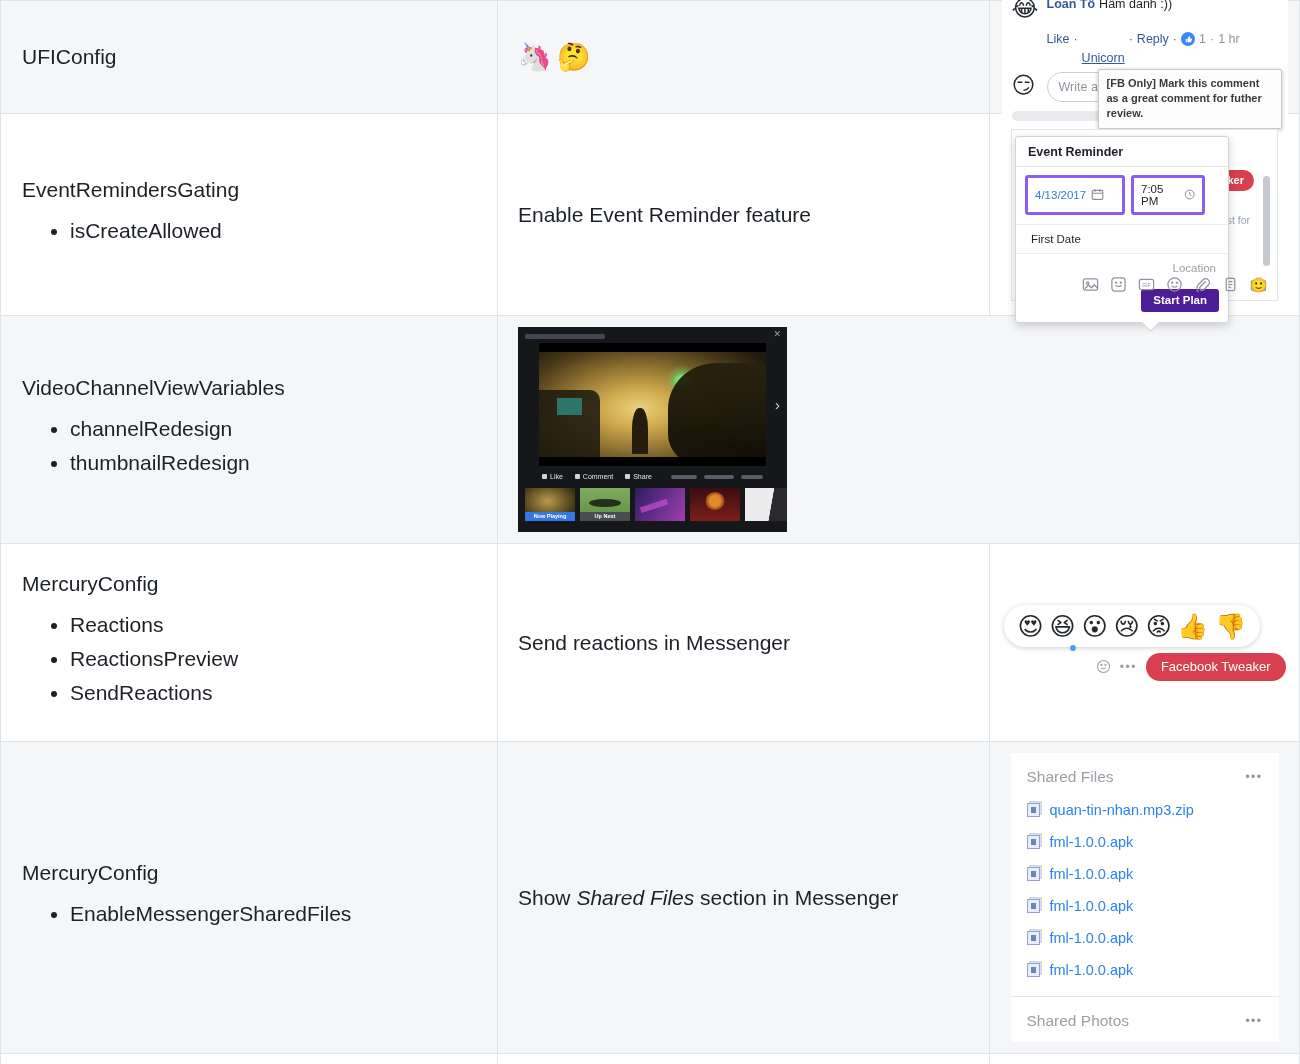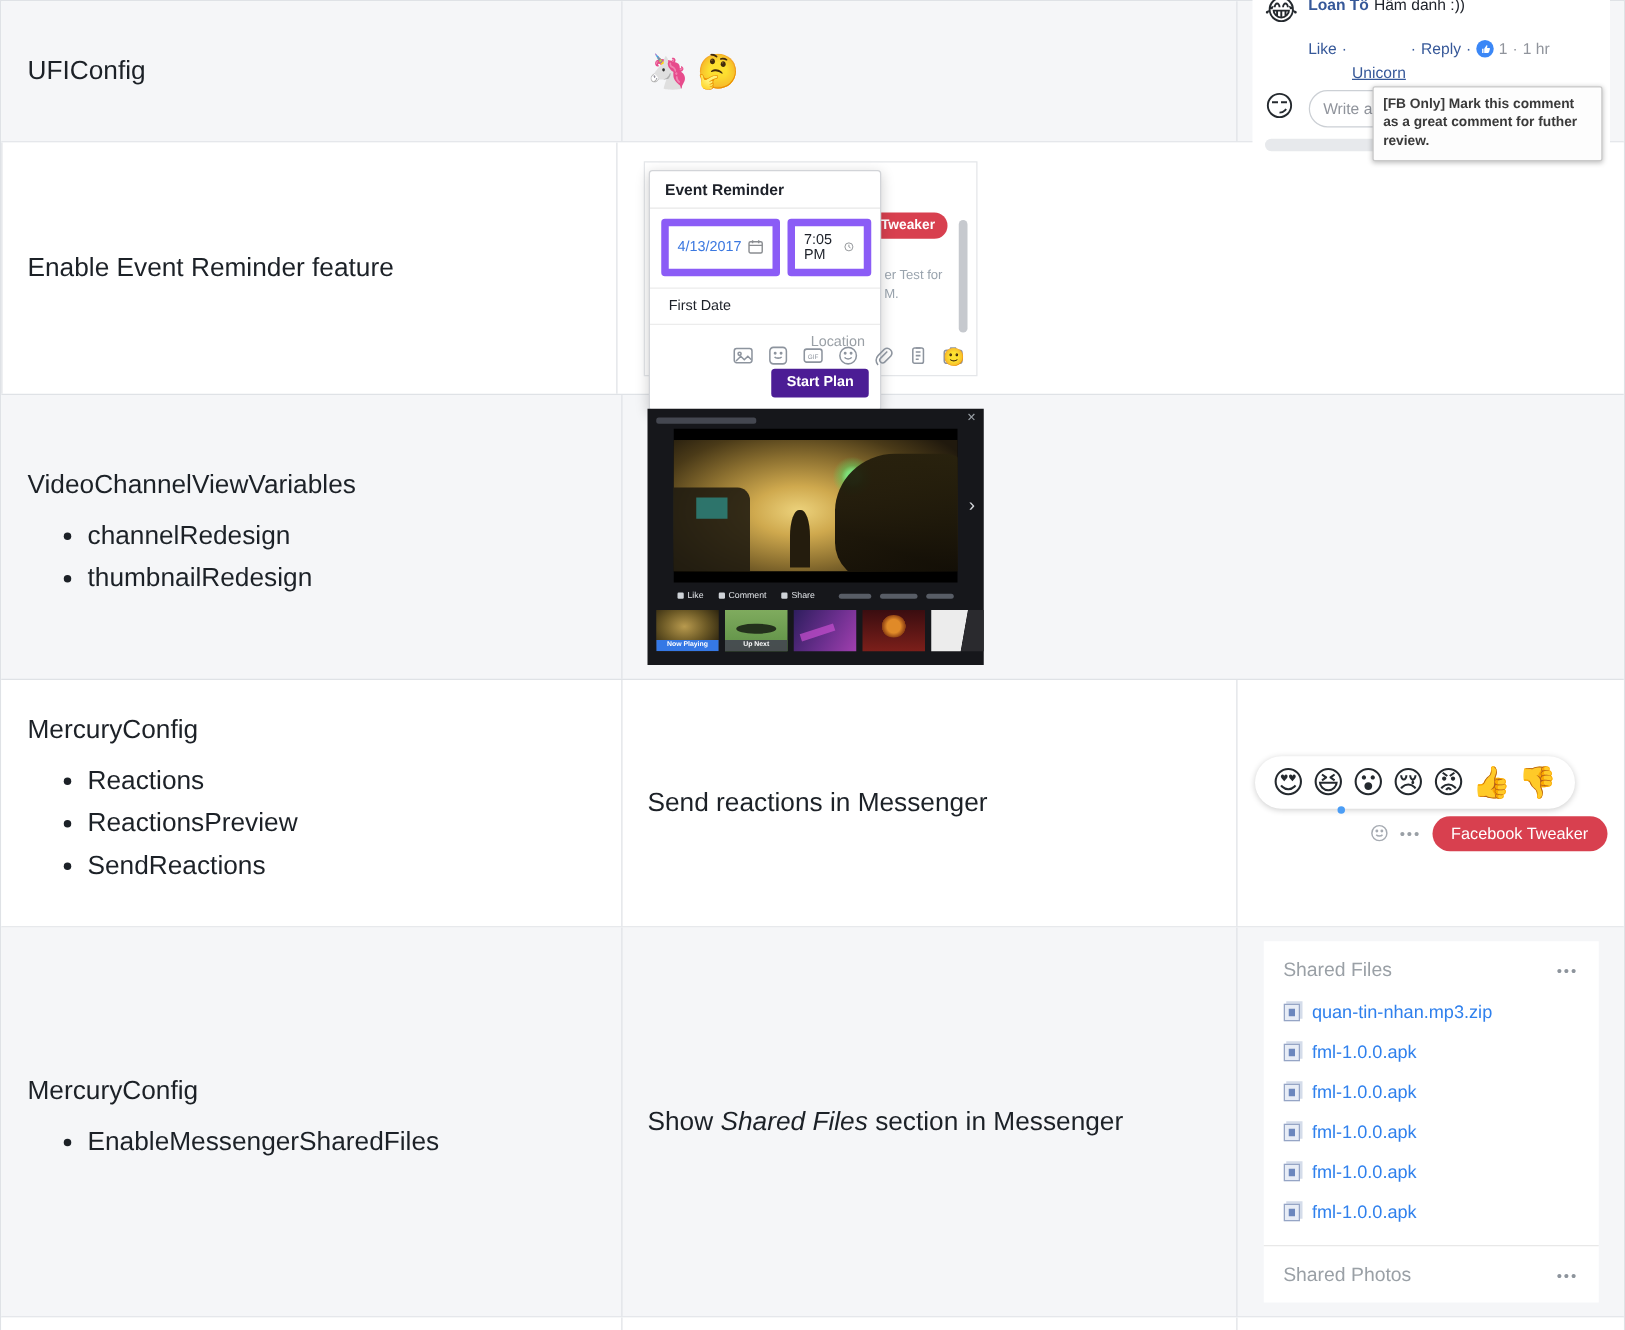--- a/index.html
+++ b/index.html
@@ -45,25 +45,25 @@
   .cm-row2 { margin-top:7px; }
   .cm-tooltip { position:absolute; left:86px; top:-3px; width:184px; background:#fdfdfd; border:1px solid #c9c9c9; box-shadow:0 1px 4px rgba(0,0,0,.25); border-radius:2px; padding:6px 8px; font-size:11px; font-weight:600; color:#3a3a3a; line-height:1.4; }
   .cm-bar { margin-top:9px; height:10px; background:#e7e9ec; border-radius:6px; }
 
   
   .event-shot { width:267px; height:172px; background:#fff; border:1px solid #e4e6e9; position:relative; }
   .ev-badge { position:absolute; right:23px; top:40px; background:#d8404f; color:#fff; font-size:11px; font-weight:bold; padding:4px 10px 5px; border-radius:12px; white-space:nowrap; }
   .ev-bg1 { position:absolute; right:27px; top:84px; font-size:10.5px; color:#9aa4ae; }
   .ev-bg2 { position:absolute; right:62px; top:99px; font-size:10.5px; color:#9aa4ae; }
   .ev-scroll { position:absolute; right:7px; top:46px; width:7px; height:90px; background:#c6c9ce; border-radius:4px; }
-  .ev-pop { position:absolute; left:3px; top:6px; width:186px; background:#fff; border:1px solid #d2d4d8; border-radius:3px; box-shadow:0 3px 10px rgba(0,0,0,.18); }
+  .ev-pop { position:absolute; left:3px; top:6px; width:214px; background:#fff; border:1px solid #d2d4d8; border-radius:3px; box-shadow:0 3px 10px rgba(0,0,0,.18); }
   .ev-pop::after { content:""; position:absolute; left:128px; bottom:-7px; width:12px; height:12px; background:#fff; border-right:1px solid #d2d4d8; border-bottom:1px solid #d2d4d8; transform:rotate(45deg); }
   .ev-title { padding:8px 12px 7px; font-size:12.5px; font-weight:bold; color:#1d2129; border-bottom:1px solid #e8e8e8; }
   .ev-inputs { display:flex; gap:6px; padding:8px 9px 9px; }
-  .ev-input { border:6px solid #8b5cf6; border-radius:3px; display:flex; align-items:center; justify-content:space-between; gap:5px; padding:5px 7px; font-size:11.5px; }
+  .ev-input { border:3px solid #8b5cf6; border-radius:3px; display:flex; align-items:center; justify-content:flex-start; gap:5px; padding:5px 7px; font-size:11.5px; }
   .ev-date { width:100px; color:#3b78e0; }
   .ev-time { width:74px; color:#1d2129; }
   .ev-name { padding:8px 15px; font-size:11.5px; color:#1d2129; border-top:1px solid #ececec; }
   .ev-loc { padding:8px 12px; font-size:11.5px; color:#9aa0a6; border-top:1px solid #ececec;text-align:right; }
   .ev-foot { padding:7px 9px 10px; text-align:right; }
   .ev-btn { display:inline-block; background:#4c1d95; color:#fff; font-size:11.5px; font-weight:bold; padding:5px 12px 6px; border-radius:3px; }
   .ev-icons { position:absolute; left:70px; bottom:7px; display:flex; gap:11px; align-items:center; }
   .ev-icons svg { display:block; }
   .ev-emoji { position:absolute; right:9px; bottom:7px; font-size:14px; }
 
@@ -161,20 +161,26 @@
           <div class="cm-avatar">😏</div>
           <div class="cm-input">Write a c</div>
           <div class="cm-tooltip">[FB Only] Mark this comment as a great comment for futher review.</div>
         </div>
         <div class="cm-bar"></div>
       </div>
     </div>
   </div>
 
   <div class="t-row plain" style="height:202px">
+    <div class="c1 cell cell-config">
+      <div class="cfg-name">EventRemindersGating</div>
+      <ul class="cfg-list">
+        <li>isCreateAllowed</li>
+      </ul>
+    </div>
     <div class="c2 cell cell-desc">
       <span>Enable Event Reminder feature</span>
     </div>
     <div class="c3 cell cell-shot">
       <div class="event-shot">
         <div class="ev-badge">k Tweaker</div>
         <div class="ev-bg1">er Test for</div>
         <div class="ev-bg2">M.</div>
         <div class="ev-scroll"></div>
         <div class="ev-pop">

